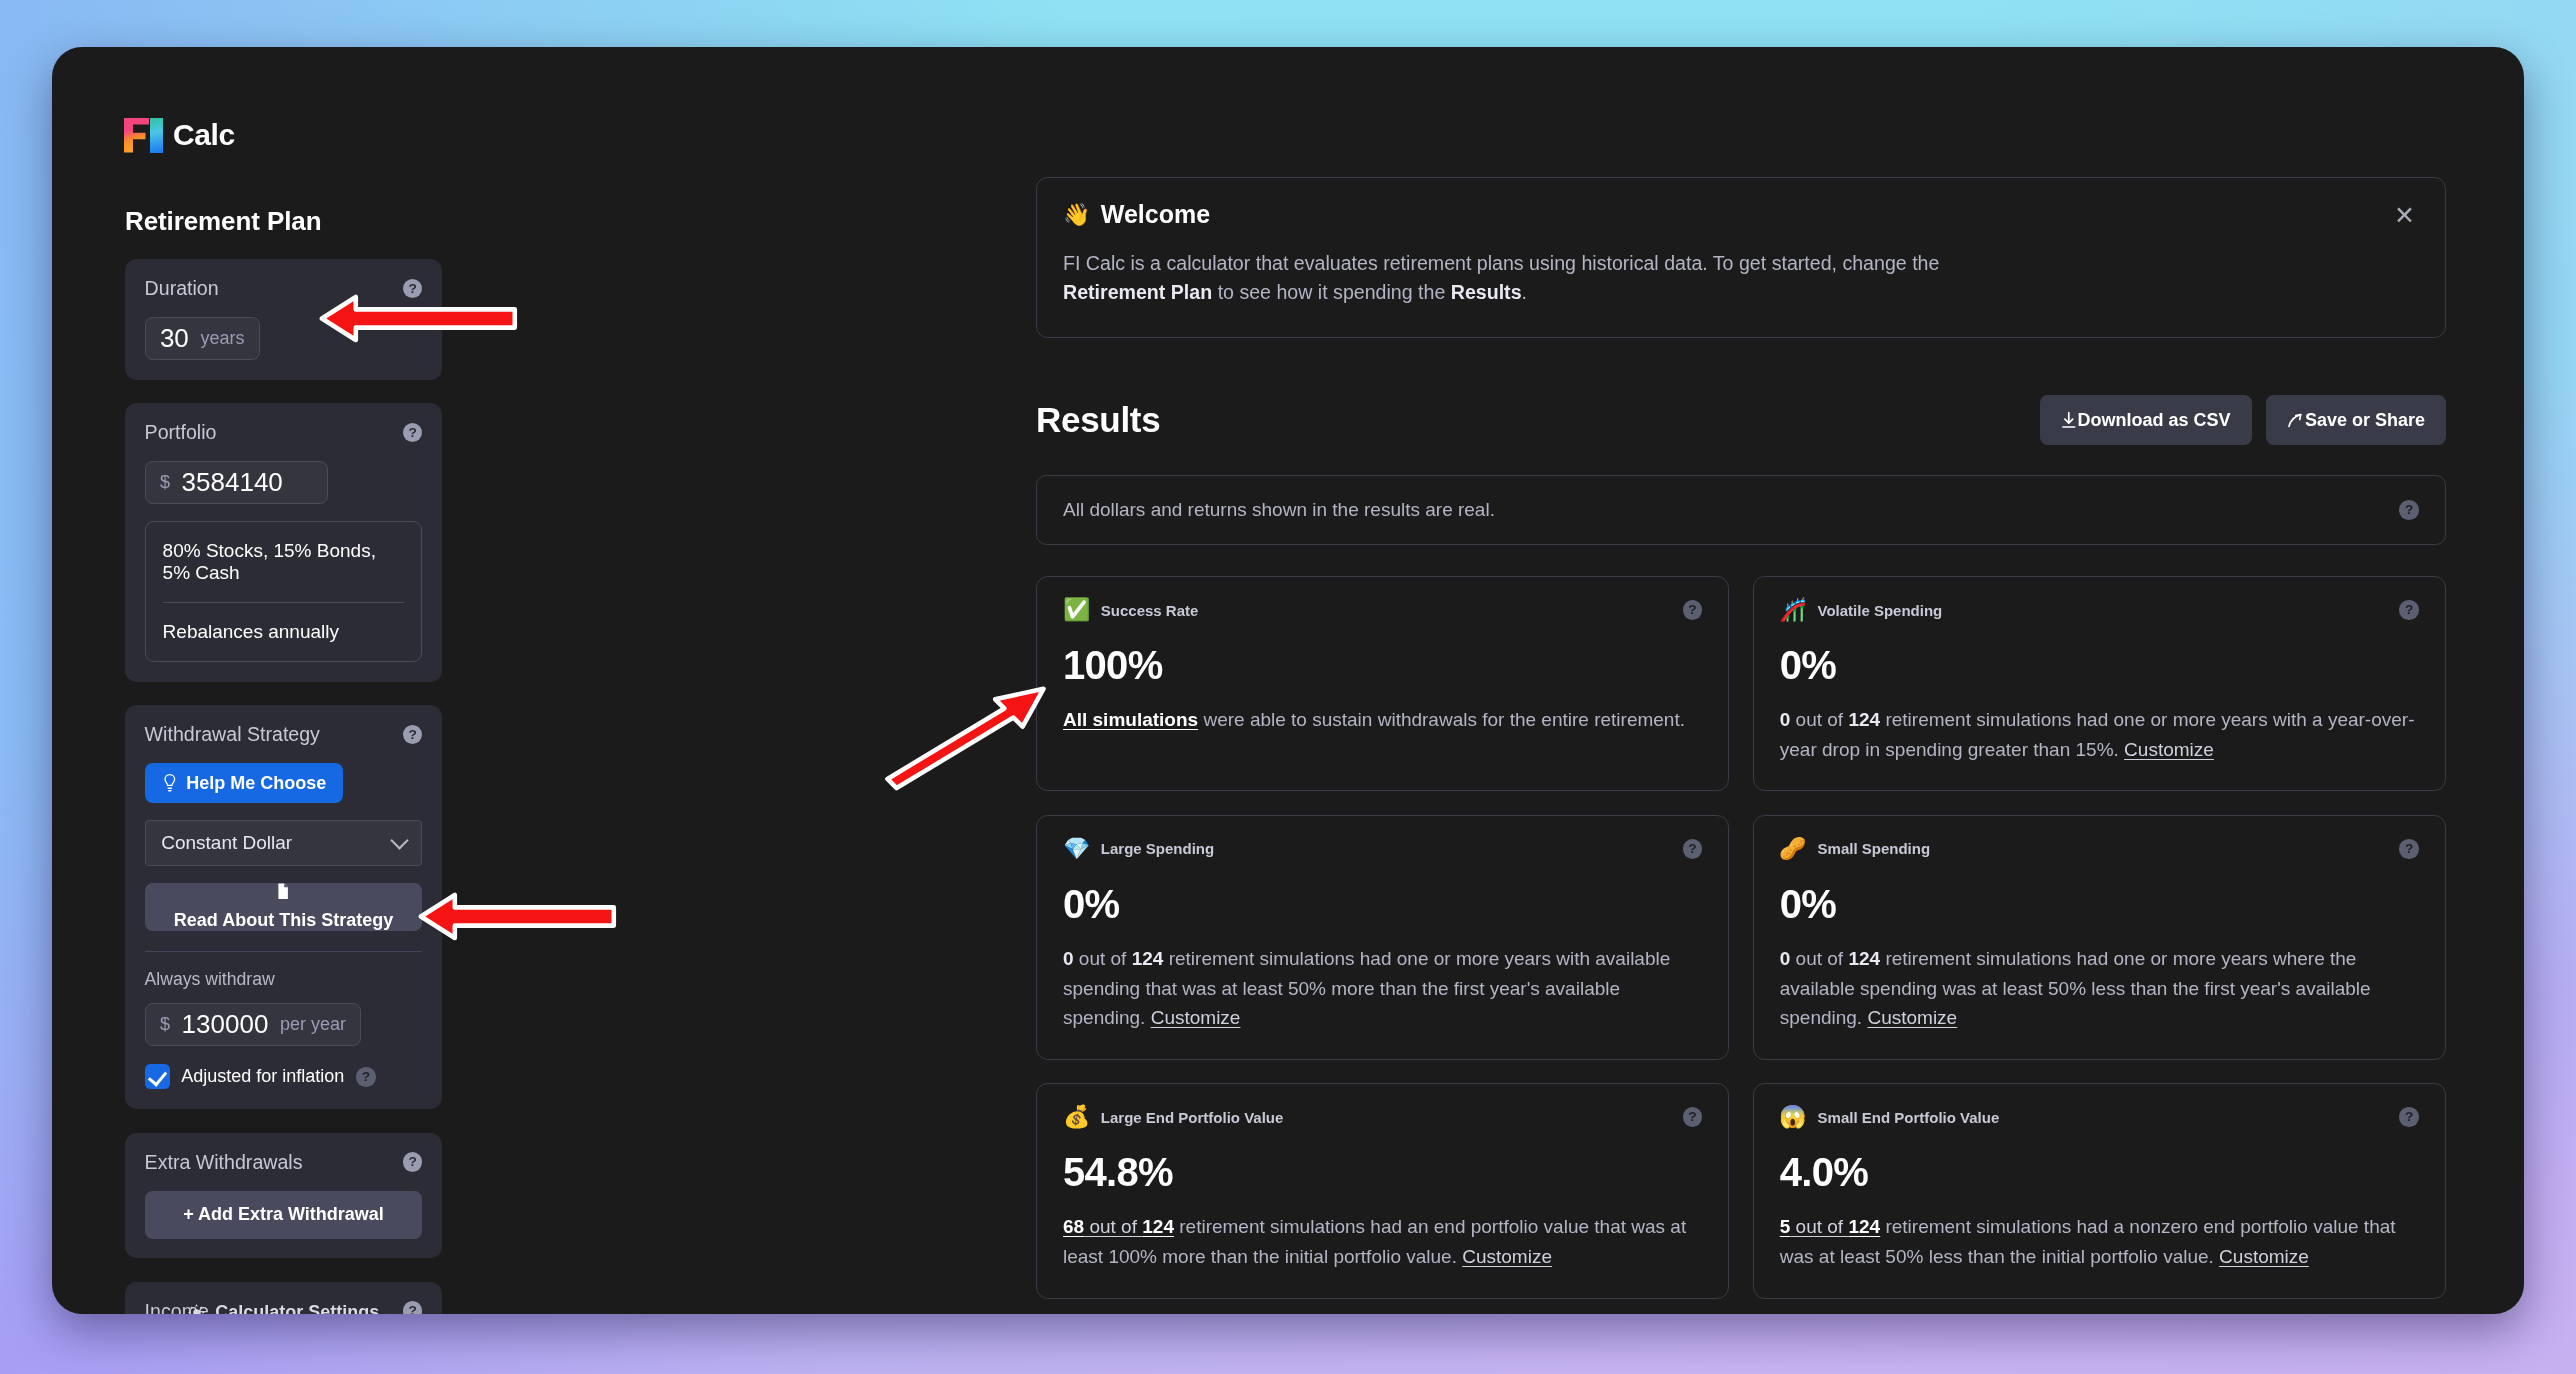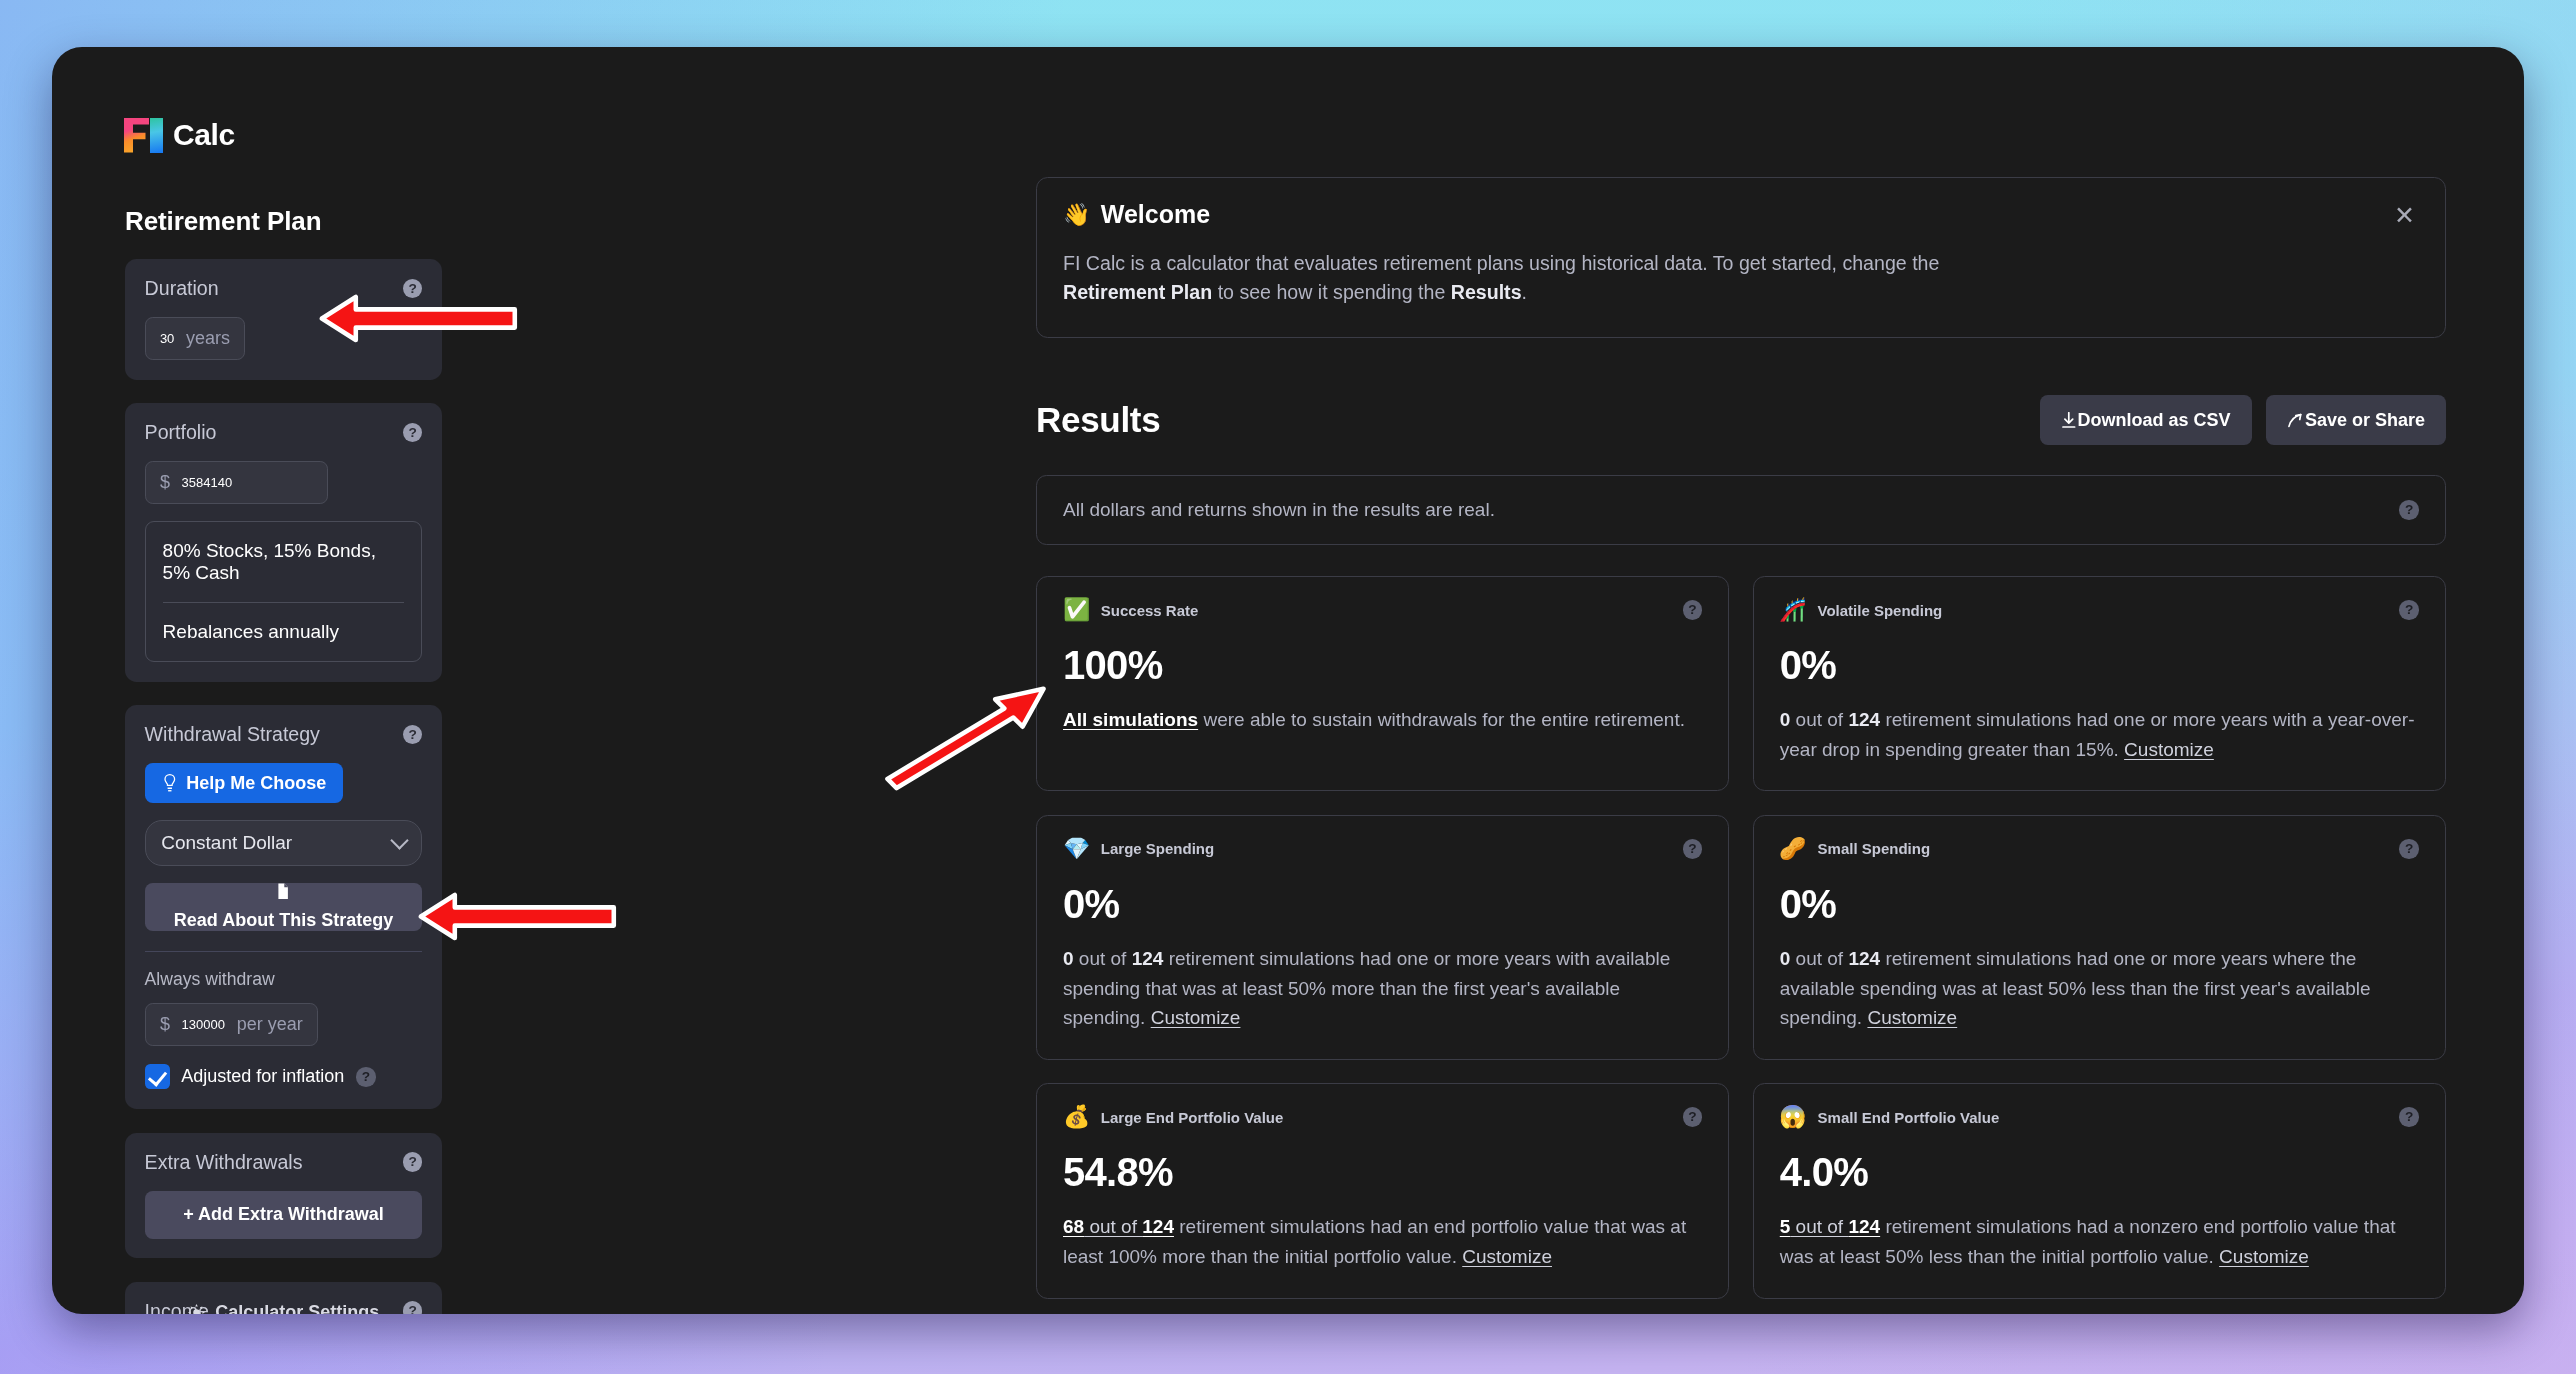--- a/index.html
+++ b/index.html
@@ -68,21 +68,21 @@
     flex:none; cursor:pointer;
   }
   .help.dark { background:#5c5f70; color:#1d1e24; }
 
   .field {
     display:inline-flex; align-items:center;
     background:#34353f; border:0.7px solid #4a4c58; border-radius:7.8px;
     height:43px; padding:0 14.3px; gap:11.7px;
   }
   .field .dollar { color:#9a9db0; font-size:18px; }
-  .field .val { color:#ffffff; font-size:13px; }
+  .field .val { color:#ffffff; font-size:26px; }
   .field .unit { color:#9a9db0; font-size:18px; }
   .field.wide { min-width:183px; }
 
   .alloc-box {
     border:0.7px solid #4a4c58; border-radius:9px;
     margin-top:17px; padding:0 17px;
   }
   .alloc-line { color:#ffffff; font-size:19px; padding:18px 0; }
   .alloc-line + .alloc-line { border-top:0.7px solid #4a4c58; }
 
@@ -92,21 +92,21 @@
     height:40px; padding:0 17px; font-size:18px; font-weight:700;
     cursor:pointer;
   }
   .btn-block {
     display:flex; align-items:center; justify-content:center; gap:10.4px;
     width:100%; background:#4a4a5e; color:#fff; border:none; border-radius:7.8px;
     height:48px; font-size:18px; font-weight:700; cursor:pointer;flex-direction:column;
   }
   .select {
     display:flex; align-items:center; justify-content:space-between;
-    background:#34353f; border:0.7px solid #4a4c58; border-radius:17px;
+    background:#34353f; border:0.7px solid #4a4c58; border-radius:4px;
     height:46px; padding:0 15.6px; margin:17px 0 17px 0; cursor:pointer;
   }
   .select span { color:#e6e7ee; font-size:19px; }
   .chev { width:13px; height:13px; border-right:2.6px solid #b7b9c6; border-bottom:2.6px solid #b7b9c6;
           transform: rotate(45deg); margin-top:-5.2px; }
 
   .divider { height:0.7px; background:#44465a; margin:19.6px 0 18px 0; }
   .sub-label { color:#b7b9c6; font-size:17.6px; margin-bottom:13px; }
 
   .checkbox-row { display:flex; align-items:center; gap:11.7px; margin-top:18px; }

